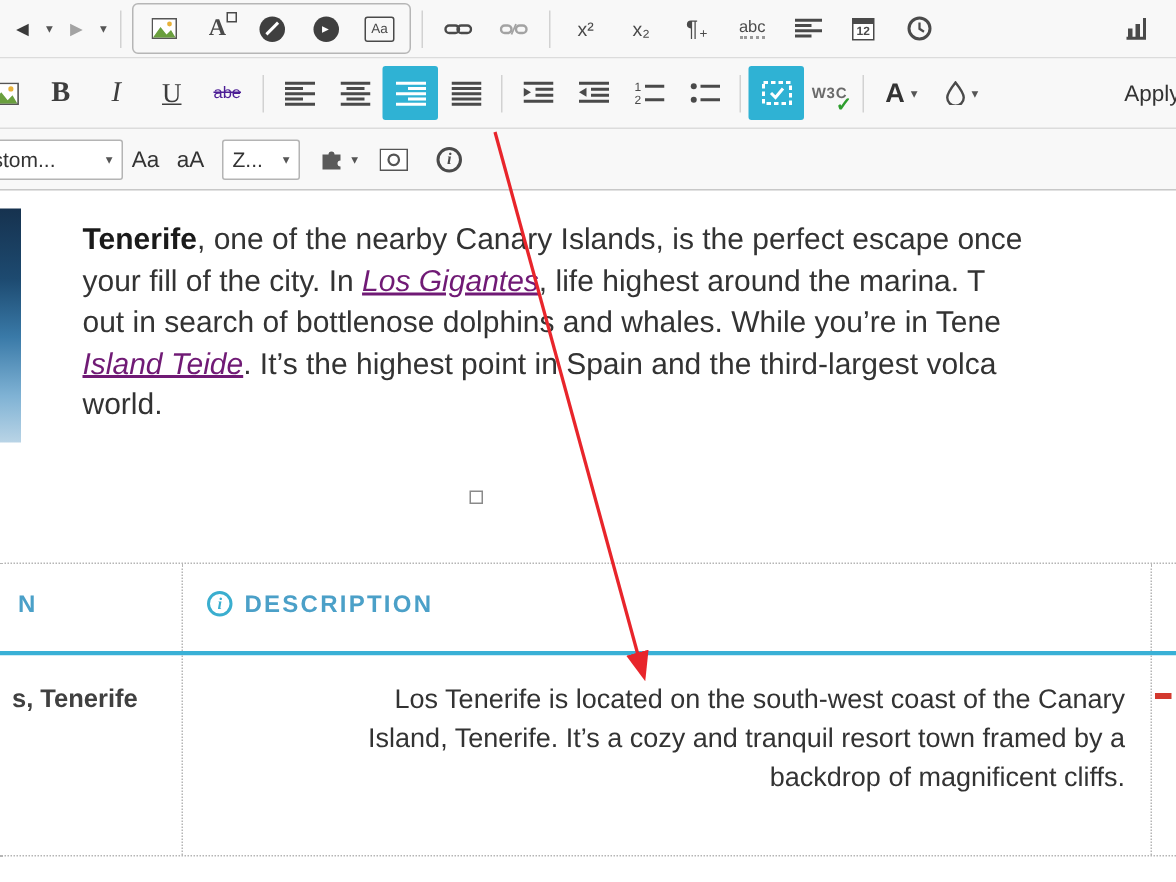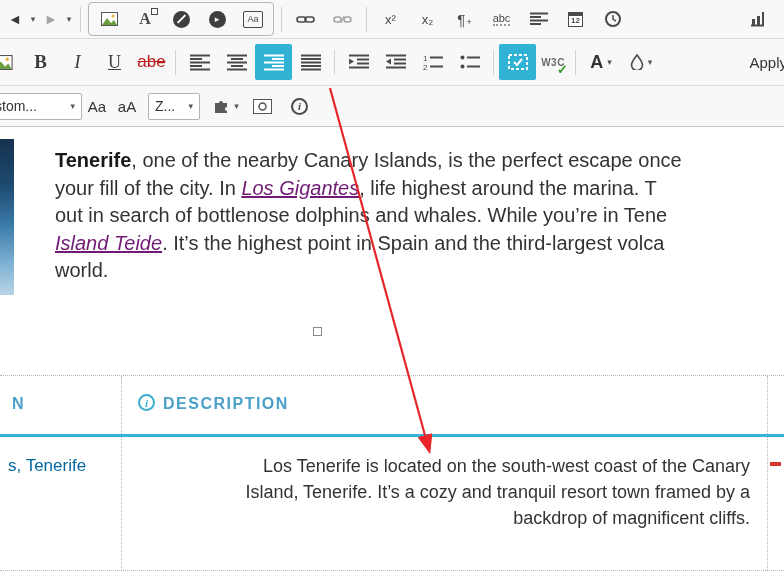--- a/index.html
+++ b/index.html
@@ -36,21 +36,21 @@
   .cal{width:15px;height:15px;border:1px solid #4a4a4a;border-top:4px solid #4a4a4a;box-sizing:border-box;
        display:flex;align-items:center;justify-content:center;background:#fff;}
   .cal-num{font-size:8px;font-weight:bold;color:#4a4a4a;line-height:1;}
   .chartbtn{margin-left:auto;margin-right:8px;}
 
   
   .cutimg{margin-left:-15px;}
   .fB{font-family:"Liberation Serif",serif;font-weight:bold;font-size:19px;color:#3d3d3d;}
   .fI{font-family:"Liberation Serif",serif;font-style:italic;font-size:19px;color:#3d3d3d;}
   .fU{font-family:"Liberation Serif",serif;font-size:18px;color:#3d3d3d;text-decoration:underline;}
-  .fS{font-size:17px;color:#b91c1c;text-decoration:line-through;}
+  .fS{font-size:11px;color:#4c1d95;text-decoration:line-through;}
   .active{background:#2fb2d4;border-radius:2px;}
   .w3c{position:relative;width:34px;height:30px;display:flex;align-items:center;justify-content:center;}
   .w3c-t{font-size:10px;font-weight:bold;color:#6a6a6a;letter-spacing:0.5px;}
   .w3c-c{position:absolute;right:2px;bottom:1px;color:#2e9e2e;font-size:13px;font-weight:bold;line-height:1;}
   .acolor{width:40px;height:34px;gap:4px;}
   .acolor .bigA{font-size:18px;font-weight:bold;color:#333;}
   .ccaret{font-size:9px;color:#555;}
   .apply{margin-left:auto;margin-right:-3px;font-size:15px;color:#333;white-space:nowrap;cursor:pointer;}
 
   
@@ -82,21 +82,21 @@
   .brow{display:flex;height:134px;box-sizing:border-box;border-bottom:1px dotted #b5b5b5;background:#fff;}
   .c1{width:122px;box-sizing:border-box;border-right:1px dotted #b5b5b5;}
   .c2{width:646px;box-sizing:border-box;border-right:1px dotted #b5b5b5;}
   .c3{flex:1;position:relative;}
   .hcell{padding-top:19px;font-size:16px;font-weight:bold;color:#4ba0c8;letter-spacing:1.5px;}
   .h1{padding-left:12px;}
   .h2{padding-left:16px;display:flex;align-items:flex-start;gap:8px;}
   .tinfo{width:17px;height:17px;border:2px solid #3aaecf;border-radius:50%;display:flex;align-items:center;
          justify-content:center;font-family:"Liberation Serif",serif;font-style:italic;font-weight:bold;
          font-size:11px;color:#3aaecf;box-sizing:border-box;letter-spacing:0;margin-top:-1px;flex:0 0 auto;}
-  .b1{padding:19px 8px 0 8px;font-size:17px;font-weight:normal;color:#0369a1;cursor:text;}
+  .b1{padding:19px 8px 0 8px;font-size:17px;font-weight:bold;color:#404040;cursor:text;}
   .b2{padding:16px 17px 0 0;text-align:right;font-size:18px;line-height:26px;color:#333;cursor:text;}
   .red-frag{position:absolute;left:2px;top:25px;width:11px;height:4px;background:#d3392f;display:block;}
 
   
   .arrow{position:absolute;left:0;top:0;z-index:40;pointer-events:none;}
 </style>
 </head>
 <body>
 
 <div class="screen">

